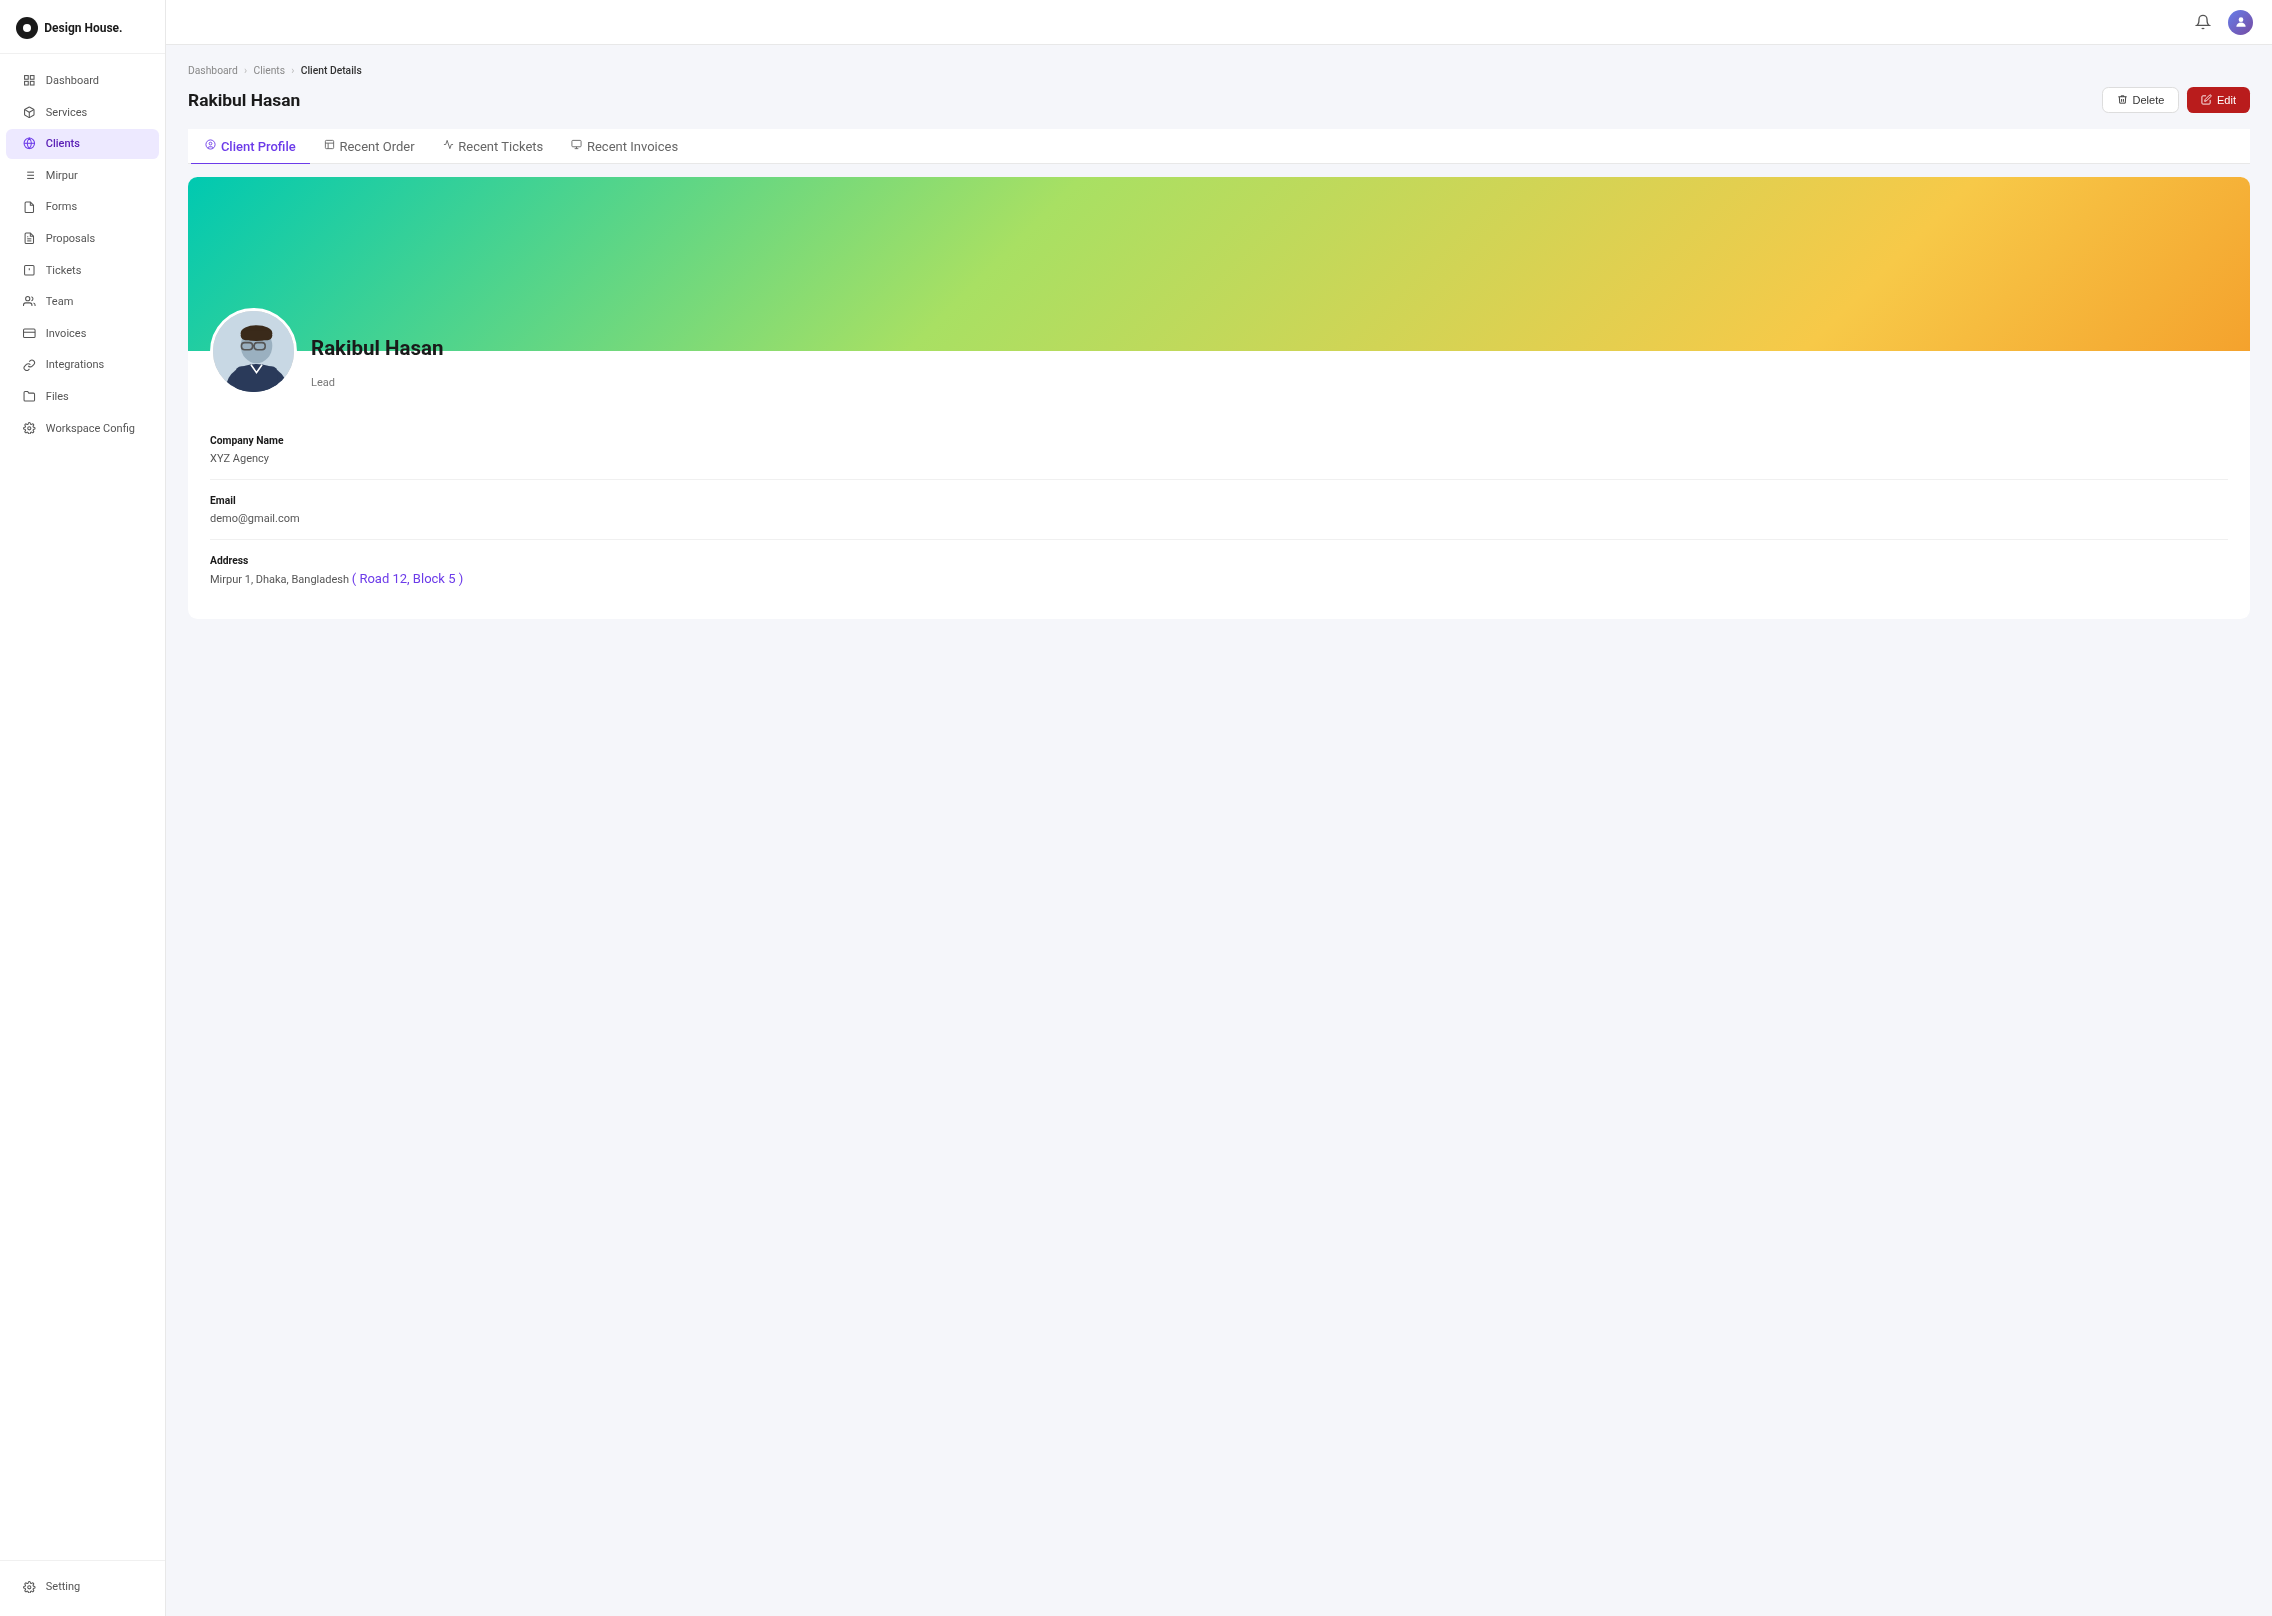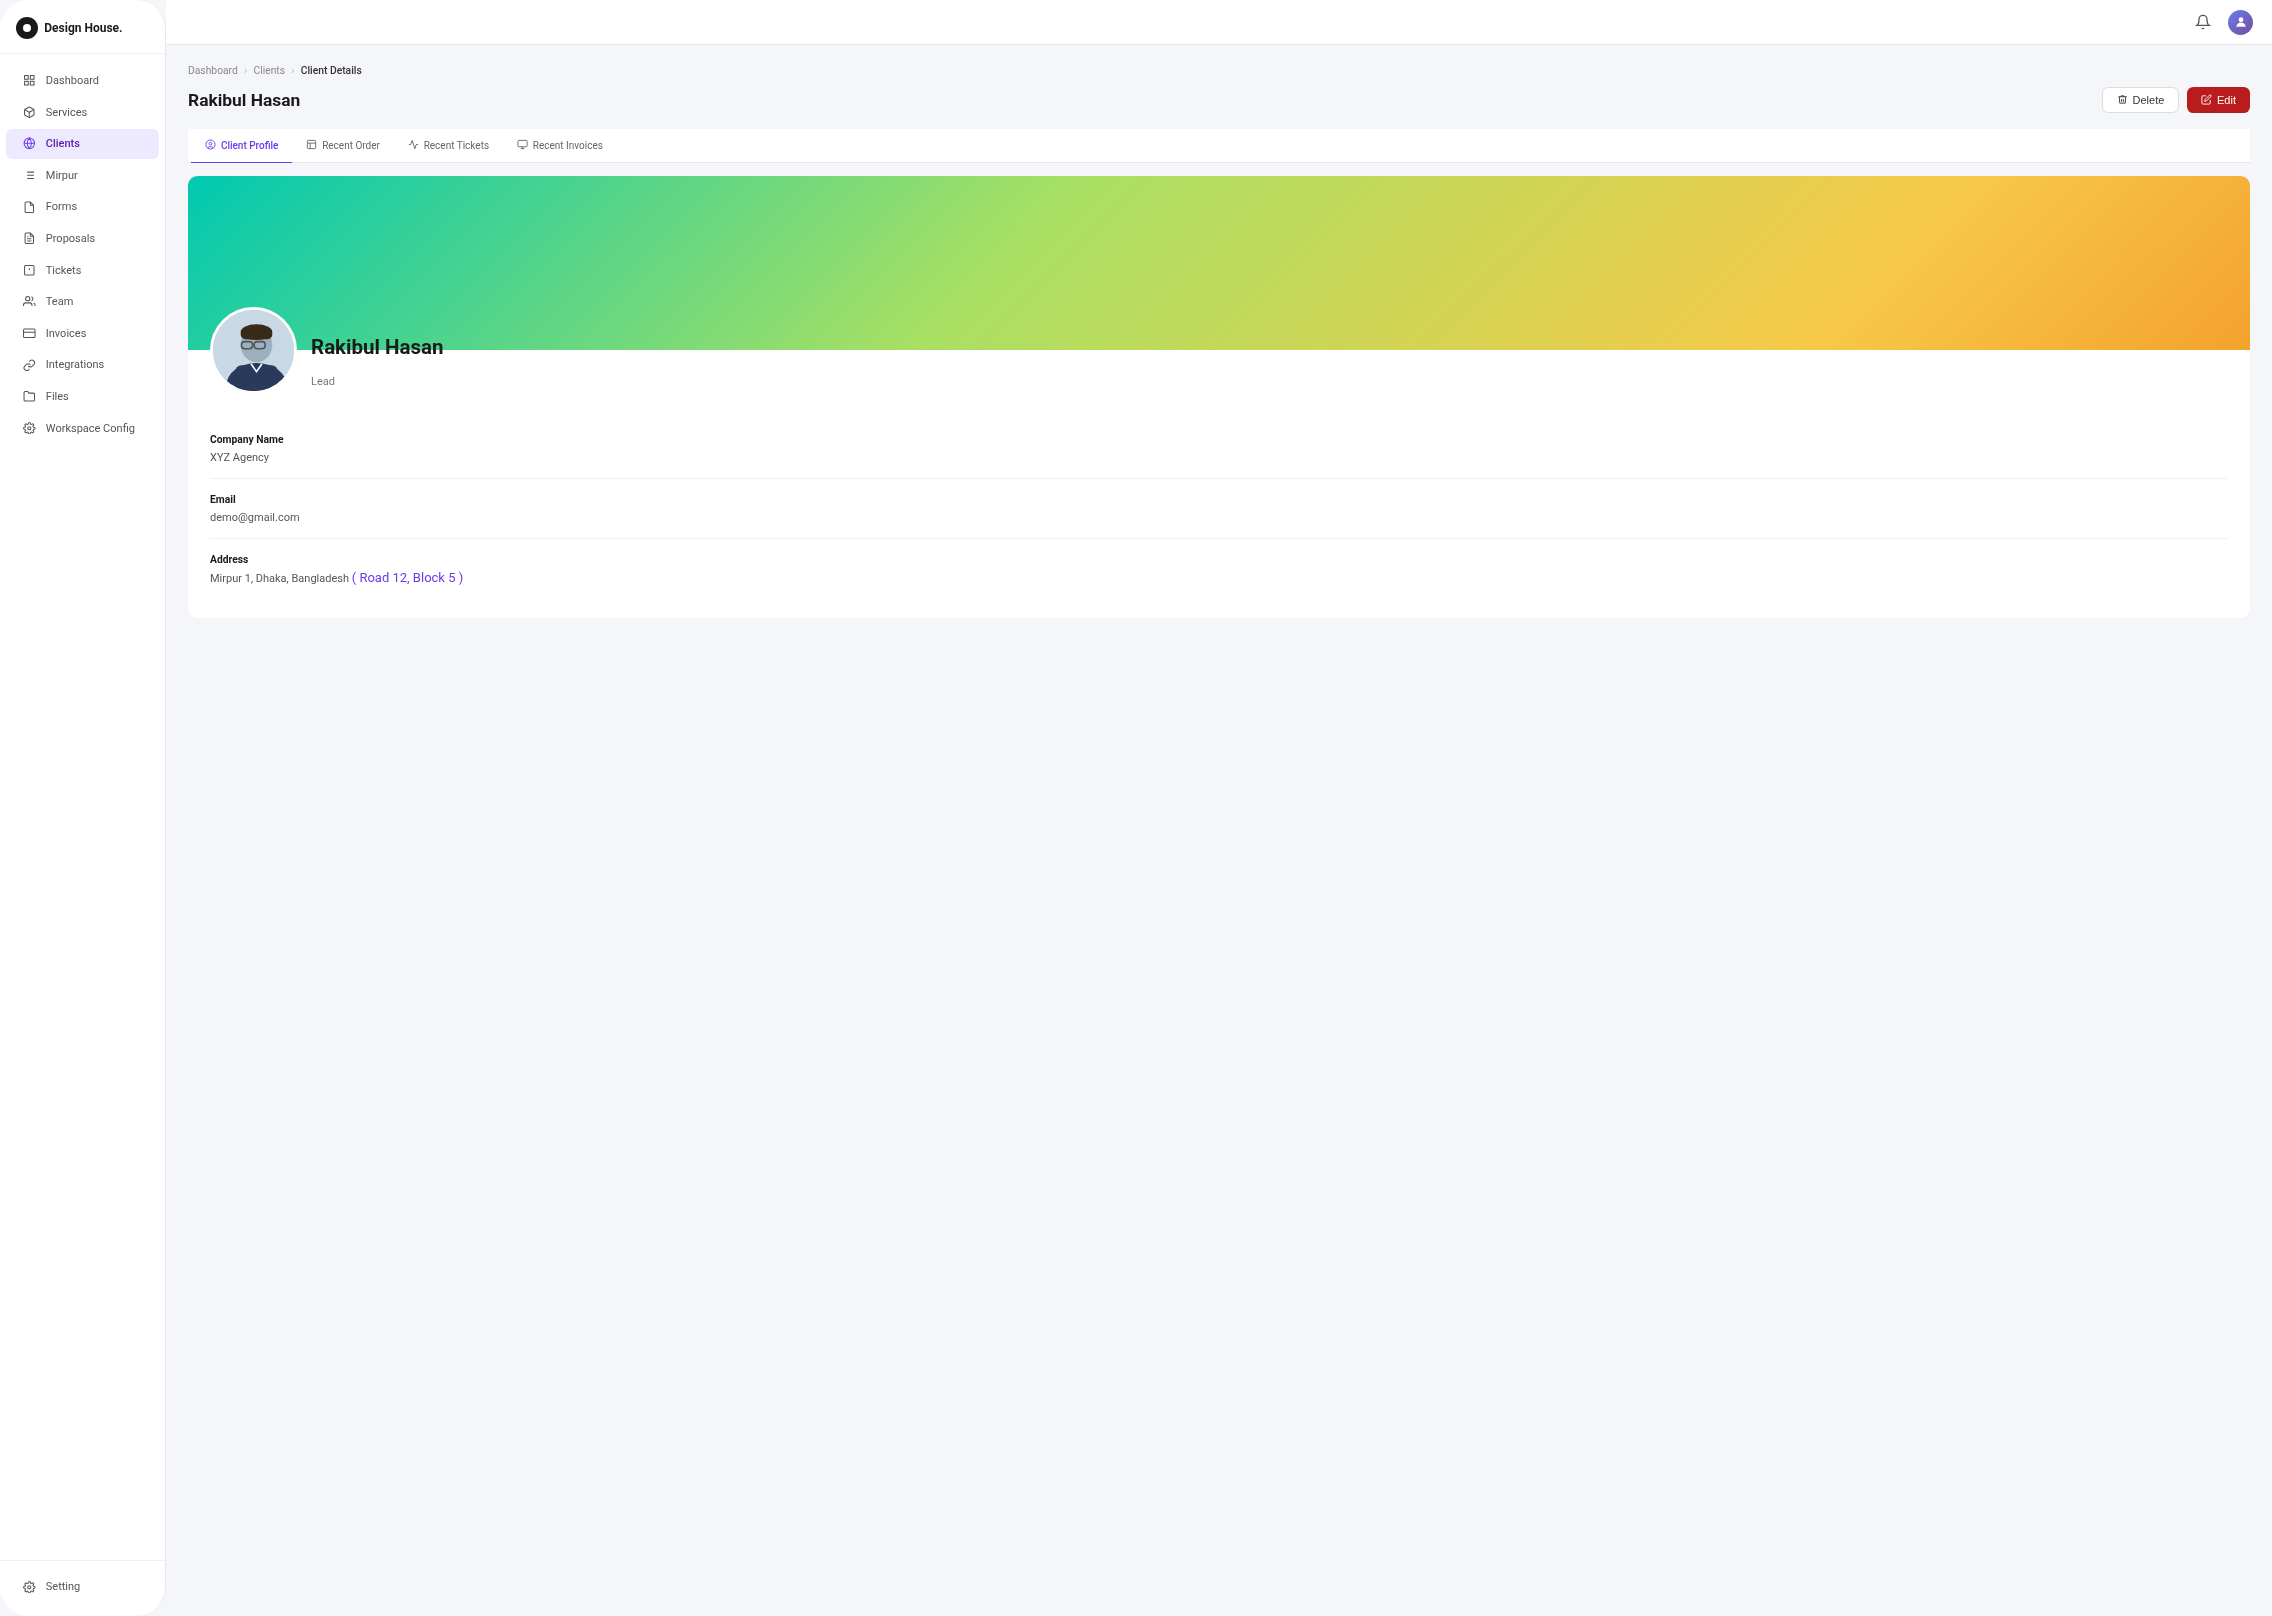--- a/index.html
+++ b/index.html
@@ -8,21 +8,20 @@
     
     .sidebar {
       width: 166px;
       min-width: 166px;
       background: #fff;
       border-right: 0.8px solid #e8e8e8;
       display: flex;
       flex-direction: column;
       height: 100vh;
       overflow-y: auto;
-      border-radius: 29px;
     }
     .sidebar-logo {
       display: flex;
       align-items: center;
       gap: 6.3px;
       padding: 17.4px 16px 14px;
       border-bottom: 0.8px solid #f0f0f0;
     }
     .logo-icon {
       width: 22px;
@@ -189,21 +188,21 @@
       margin-bottom: 0;
       background: #fff;
       padding: 0 3.2px;
     }
     .tab {
       display: flex;
       align-items: center;
       gap: 4.7px;
       padding: 9.5px 14px;
       cursor: pointer;
-      font-size: 10px;
+      font-size: 13px;
       color: #666;
       border-bottom: 1.6px solid transparent;
       margin-bottom: -0.8px;
     }
     .tab.active {
       color: #6c3be9;
       border-bottom: 1.6px solid #6c3be9;
       font-weight: 500;
     }
     .tab-icon { font-size: 11px; }

